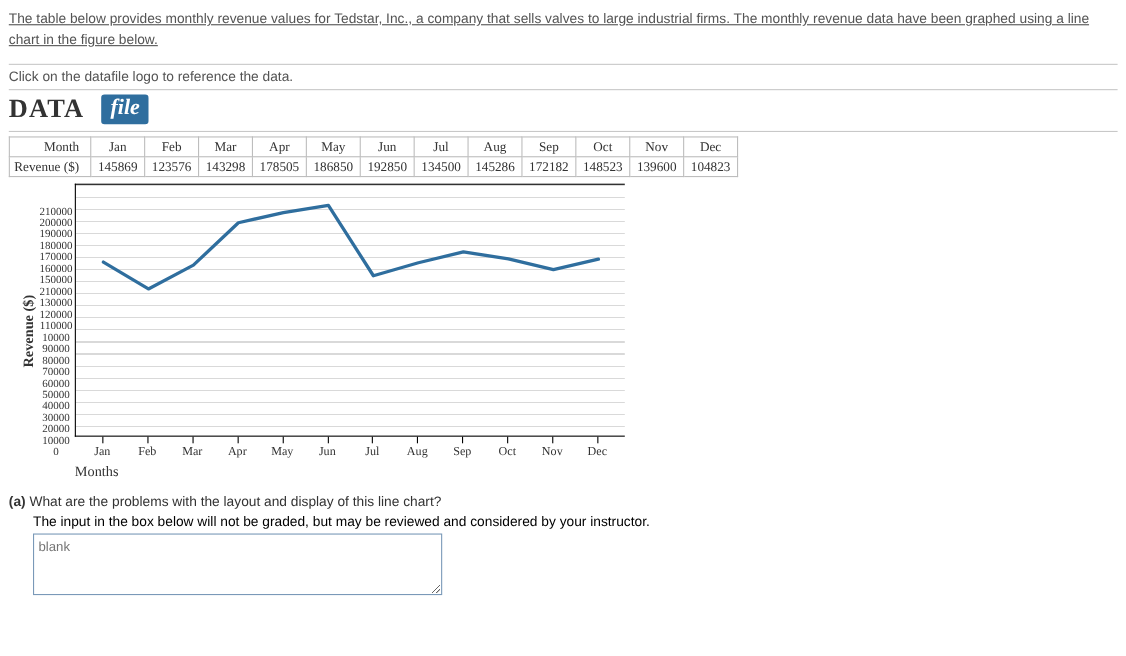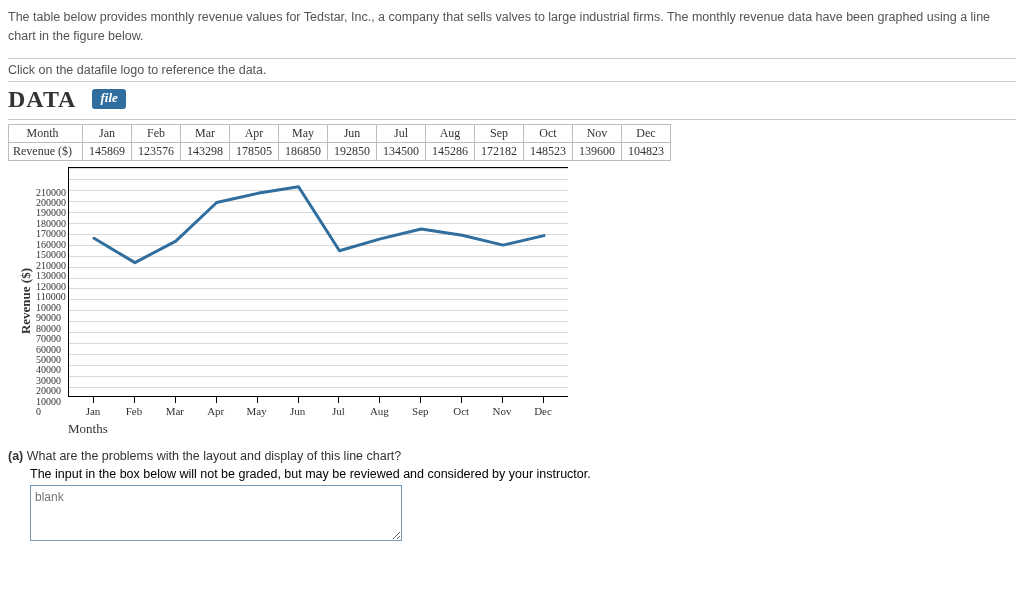--- a/index.html
+++ b/index.html
@@ -3,78 +3,78 @@
 <meta charset="utf-8">
 <style>
   body {
     margin: 0;
     padding: 8px;
     font-family: Verdana, Geneva, sans-serif;
     font-size: 12.5px;
     color: #333;
     background: #fff;
   }
-  .intro { color:#545454; line-height:1.5; margin-bottom:12px; }
+  .intro { color:#545454; line-height:1.5; margin-bottom:12px;text-decoration:underline; }
   .click-line { color:#545454; margin-bottom:4px; }
   .datafile-row {
     display: flex;
     align-items: center;
     gap: 16px;
     margin-bottom: 6px;
   }
   .data-word { font-family: Georgia, "Times New Roman", serif; font-weight:bold; font-size:24px; letter-spacing:1px; }
   .file-btn {
     background: #2f6e9e;
     color: #fff;
     font-style: italic;
     font-family: Georgia, serif;
     font-weight: bold;
-    font-size: 13px;
+    font-size: 20px;
     padding: 1px 8px 3px 8px;
     border-radius: 3px;
     cursor: pointer;
   }
   .hr { border-top:1px solid #c8c8c8; margin:2px 0 4px 0; }
 
   
   .data-table {
     border-collapse: collapse;
     font-family: "Times New Roman", Times, serif;
     font-size: 12px;
     margin-bottom: 6px;
   }
   .data-table td, .data-table th {
     border: 1px solid #bdbdbd;
     padding: 1px 6px;
     text-align: center;
     font-weight: normal;
     white-space: nowrap;
   }
-  .data-table .rowhead { text-align:center; padding-left:4px; padding-right:10px; }
+  .data-table .rowhead { text-align:right; padding-left:4px; padding-right:10px; }
 
   
   .chart-wrap {
     display: flex;
     align-items: center;
     margin-left: 10px;
     margin-bottom: 12px;
   }
   .ylabel {
     writing-mode: vertical-rl;
     transform: rotate(180deg);
     font-family: "Times New Roman", serif;
     font-weight: bold;
     font-size: 13px;
     margin-right: 2px;
   }
   .yaxis-col {
     display: flex;
     flex-direction: column;
     justify-content: space-between;
-    align-items: flex-start;
+    align-items: center;
     height: 230px;
     font-family: "Times New Roman", serif;
     font-size: 10px;
     line-height: 10px;
     padding-right: 2px;
     padding-top: 2px;
   }
   .plot-col { display:flex; flex-direction:column; }
   .plot-box {
     position: relative;

